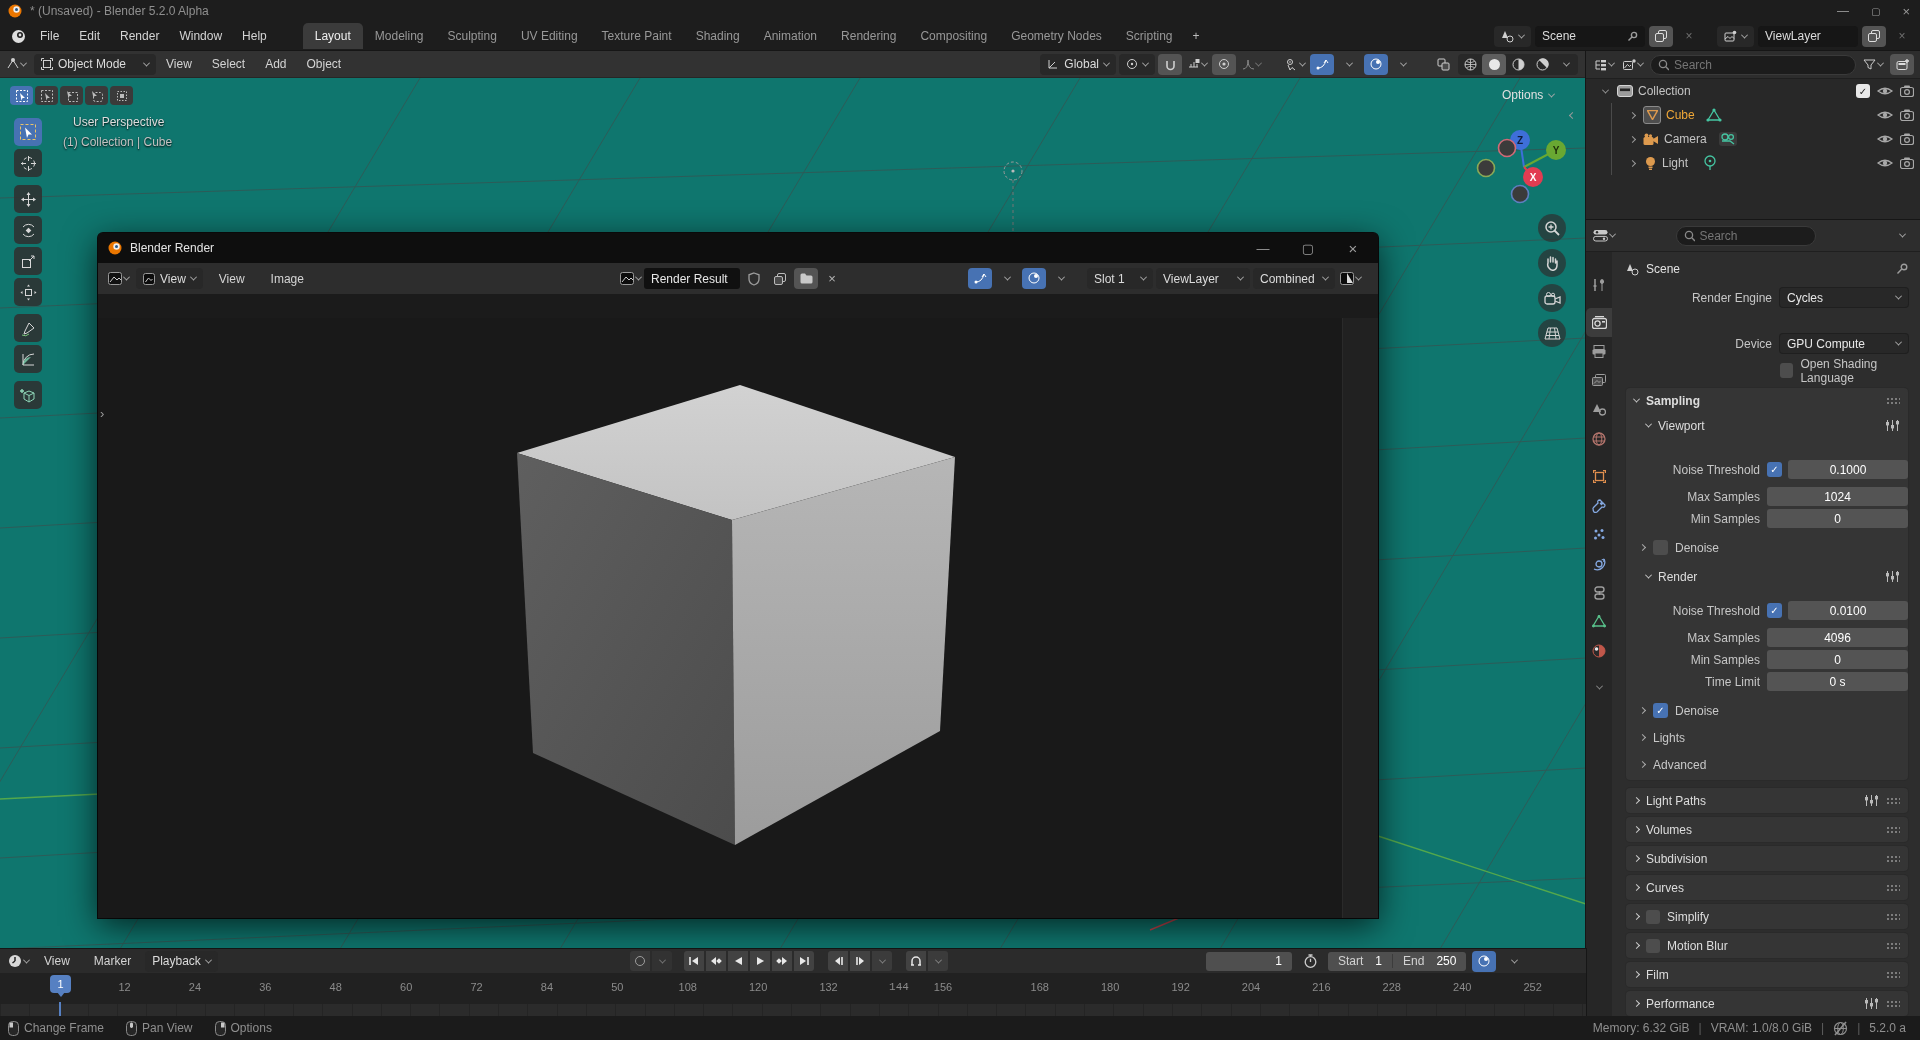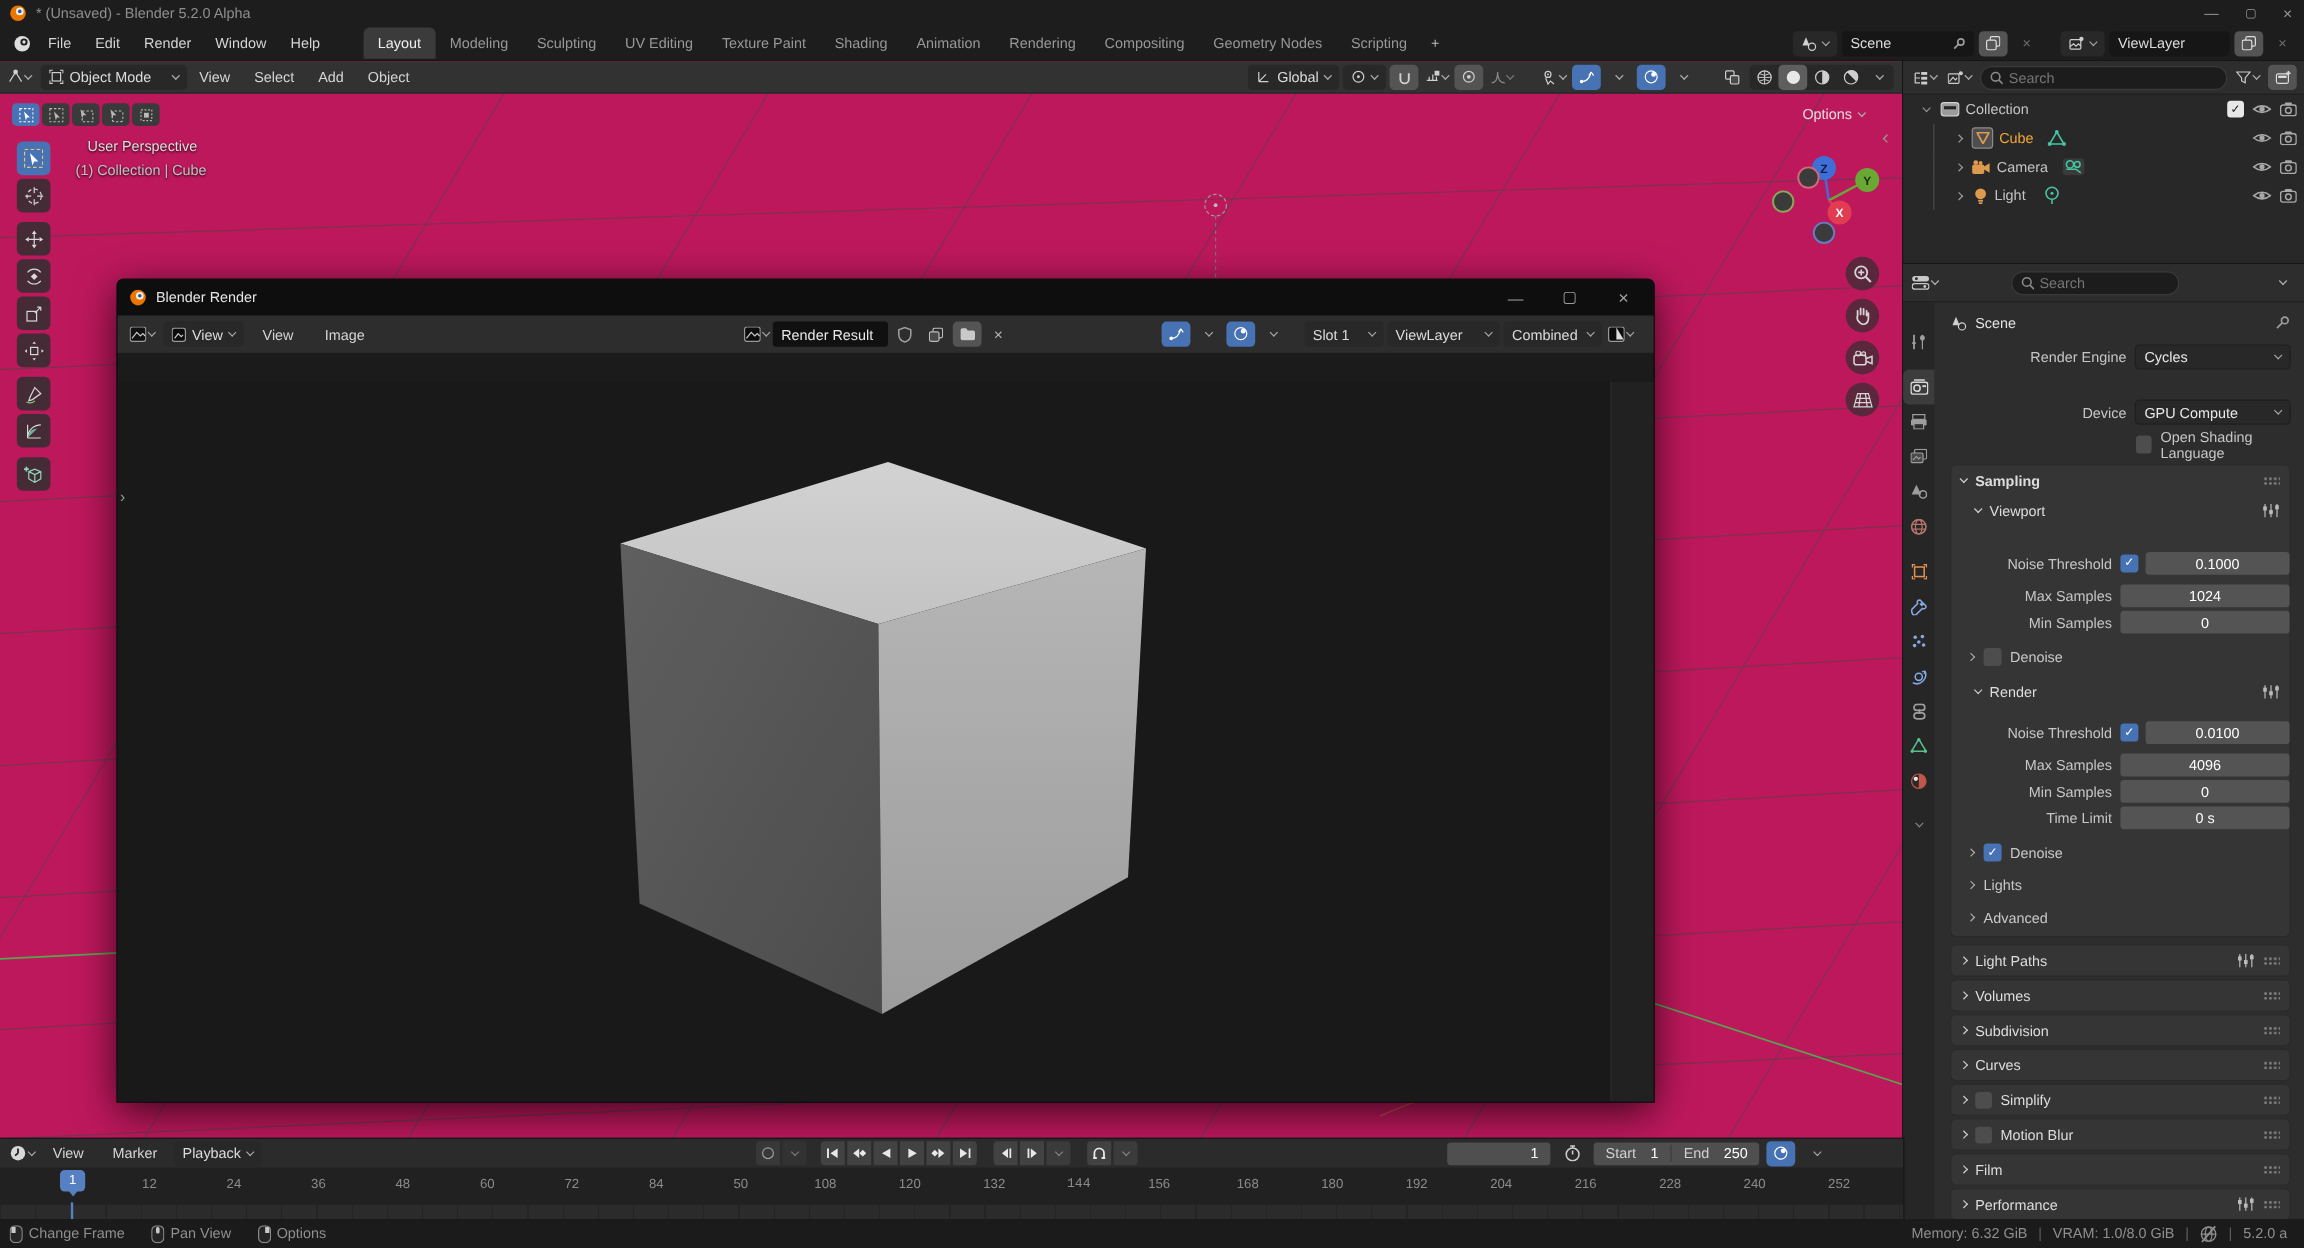--- a/index.html
+++ b/index.html
@@ -13,21 +13,21 @@
   .cr{display:inline-block;width:5px;height:5px;border-right:1.5px solid #aaa;border-bottom:1.5px solid #aaa;transform:rotate(-45deg)}
   .grip{width:14px;height:7px;background:radial-gradient(circle,#7d7d7d 1px,transparent 1.3px);background-size:4px 4px}
   
   #titlebar{left:0;top:0;width:1920px;height:22px;background:#1d1d1d;color:#8f8f8f}
   #topbar{left:0;top:22px;width:1920px;height:29px;background:#1d1d1d;border-bottom:1px solid #131313}
   .menu-item{padding:0 10px;height:26px;display:flex;align-items:center;color:#d4d4d4;border-radius:4px}
   .tab{padding:0 12px;height:26px;display:flex;align-items:center;color:#989898;border-radius:5px 5px 0 0}
   .tab.active{background:#3b3b3b;color:#efefef}
   
   .editor{position:absolute;box-shadow:0 0 0 1px #161616}
-  #viewport{left:0;top:51px;width:1912px;height:898px;background:#be185d;overflow:hidden}
+  #viewport{left:0;top:51px;width:1912px;height:898px;background:#0f766e;overflow:hidden}
   #vheader{left:0;top:0;width:1586px;height:27px;background:#323232;border-bottom:1px solid #262626}
   .hbtn{height:21px;display:flex;align-items:center;gap:5px;padding:0 7px;border-radius:4px;color:#dcdcdc}
   .hbtn.dark{background:#282828}
   .iconbtn{width:24px;height:21px;display:flex;align-items:center;justify-content:center;border-radius:4px}
   .iconbtn.on{background:#4772b3}
   .iconbtn.sel{background:#545454}
   
   .tool{width:28px;height:28px;background:#2f2f2fd9;border-radius:5px;display:flex;align-items:center;justify-content:center;margin-bottom:3px}
   .tool.active{background:#4772b3}
   
@@ -1165,21 +1165,21 @@
       <span class="tick" style="left: 253.345px;">36</span>
       <span class="tick" style="left: 323.749px;">48</span>
       <span class="tick" style="left: 394.153px;">60</span>
       <span class="tick" style="left: 464.557px;">72</span>
       <span class="tick" style="left: 534.961px;">84</span>
       <span class="tick" style="left: 605.365px;">50</span>
       <span class="tick" style="left: 675.769px;">108</span>
       <span class="tick" style="left: 746.173px;">120</span>
       <span class="tick" style="left: 816.577px;">132</span>
       <span class="tick" style="left: 886.981px; font-family: Liberation Mono, monospace;">144</span>
-      <span class="tick" style="left: 954px;">156</span>
+      <span class="tick" style="left: 931px;">156</span>
       <span class="tick" style="left: 1027.79px;">168</span>
       <span class="tick" style="left: 1098.19px;">180</span>
       <span class="tick" style="left: 1168.6px;">192</span>
       <span class="tick" style="left: 1239px;">204</span>
       <span class="tick" style="left: 1309.4px;">216</span>
       <span class="tick" style="left: 1379.81px;">228</span>
       <span class="tick" style="left: 1450.21px;">240</span>
       <span class="tick" style="left: 1520.62px;">252</span>
     </div>
   <div class="abs" style="left:0;top:55px;width:1586px;height:12px;background:#2b2b2b;background-image:repeating-linear-gradient(90deg,#242424 0 1px,transparent 1px 29.3px)">

